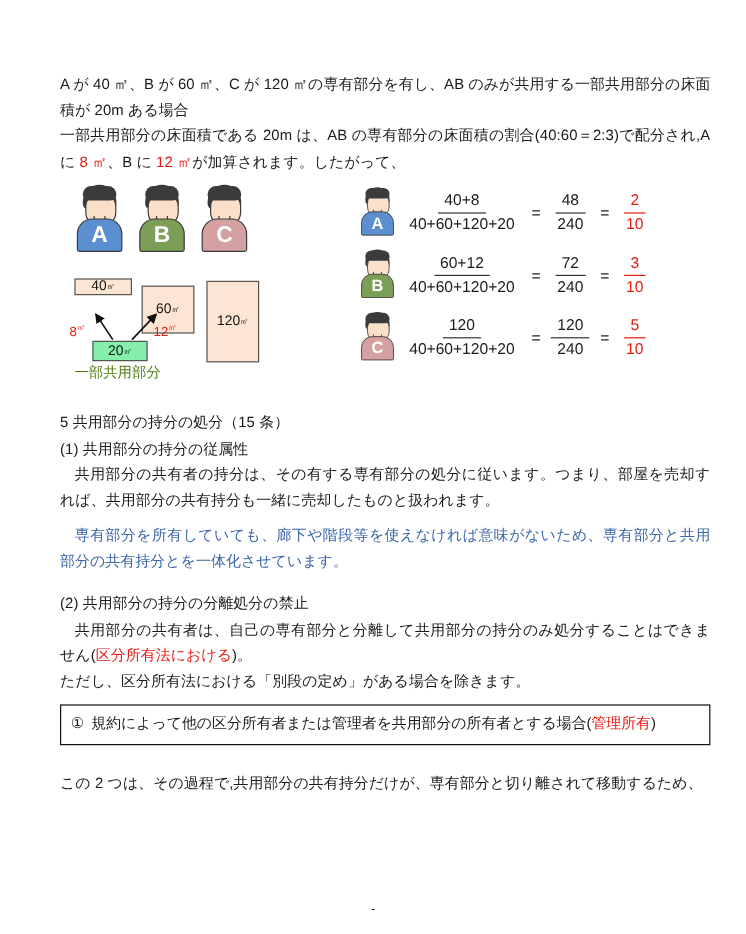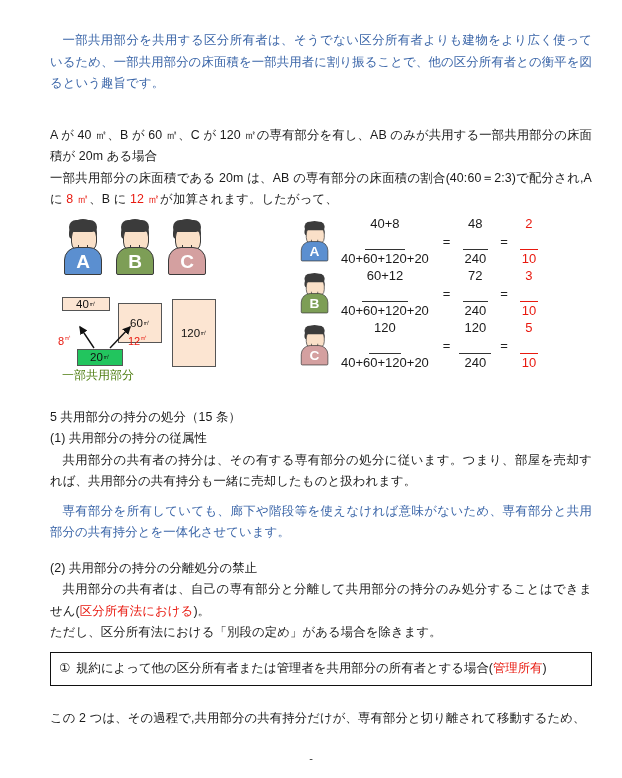--- a/index.html
+++ b/index.html
@@ -104,21 +104,21 @@
     background: #fce5d2;
     border: 1.3px solid #555555;
     box-sizing: border-box;
     font-size: 11.5px;
     color: #111;
     display: flex;
     align-items: center;
     justify-content: center;
   }
   .areabox.blue-box {
-    background: #22c55e;
+    background: #86efac;
     border: 1.3px solid #555;
   }
   .sup { font-size: 7px; vertical-align: super; }
   .arrowlabel {
     position: absolute;
     font-size: 11px;
     color: #e8190f;
   }
   .caption {
     position: absolute;
@@ -140,21 +140,21 @@
     align-items: center;
     font-size: 13px;
   }
   .frac {
     display: inline-flex;
     flex-direction: column;
     align-items: center;
     line-height: 1.25;
   }
   .frac .num {
-    padding: 0 5px 17px 5px;
+    padding: 0 5px 1px 5px;
     border-bottom: 1.3px solid #333;
   }
   .frac .den {
     padding: 1px 5px 0 5px;
   }
   .frac.red .num { border-bottom-color: #e8190f; }
   .eq {
     margin: 0 9px;
     font-size: 13px;
     color: #222;
@@ -185,21 +185,20 @@
 </style>
 </head>
 <body>
 
 <div class="page">
   <div class="content">
 
 
     <div class="gap-s"></div>
 
-    <p class="para blue indent">一部共用部分を共用する区分所有者は、そうでない区分所有者よりも建物をより広く使っているため、一部共用部分の床面積を一部共用者に割り振ることで、他の区分所有者との衡平を図るという趣旨です。</p>
 
     <div class="gap-xl"></div>
 
     <p class="para">A が 40 ㎡、B が 60 ㎡、C が 120 ㎡の専有部分を有し、AB のみが共用する一部共用部分の床面積が 20m ある場合</p>
 
     <p class="para"><span>一部共用部分の床面積である 20m は、AB の専有部分の床面積の割合(40:60＝2:3)で配分され,A に </span><span class="red">8 ㎡</span><span>、B に </span><span class="red">12 ㎡</span><span>が加算されます。したがって、</span></p>
 
     <div class="figure">
 
       <div class="avatar" style="left:10px; top:2px;">

